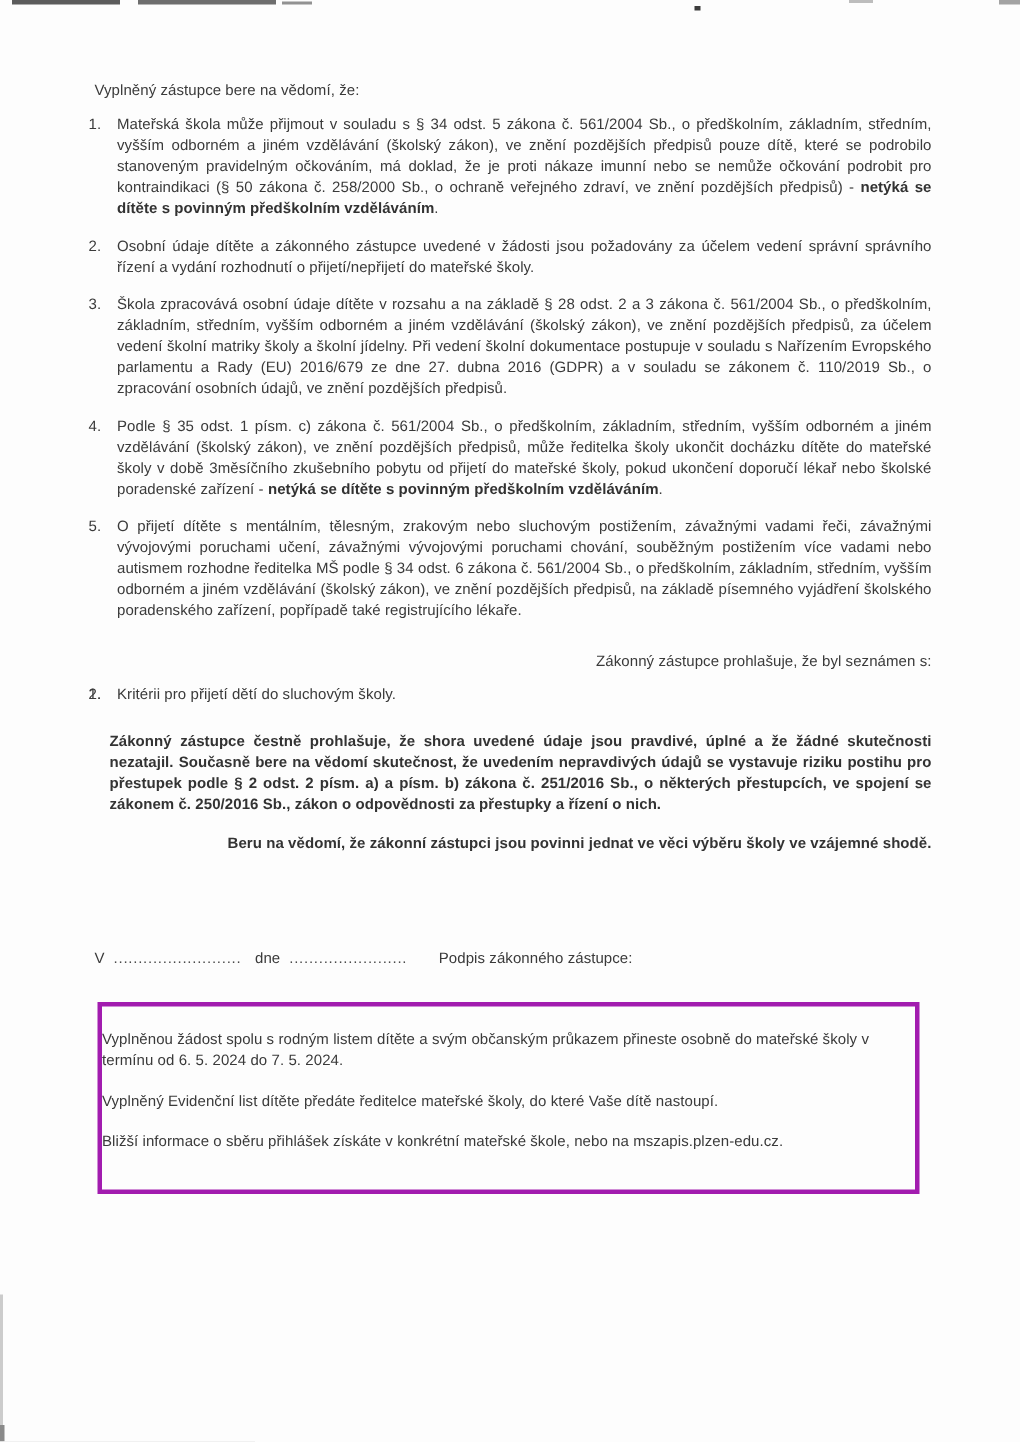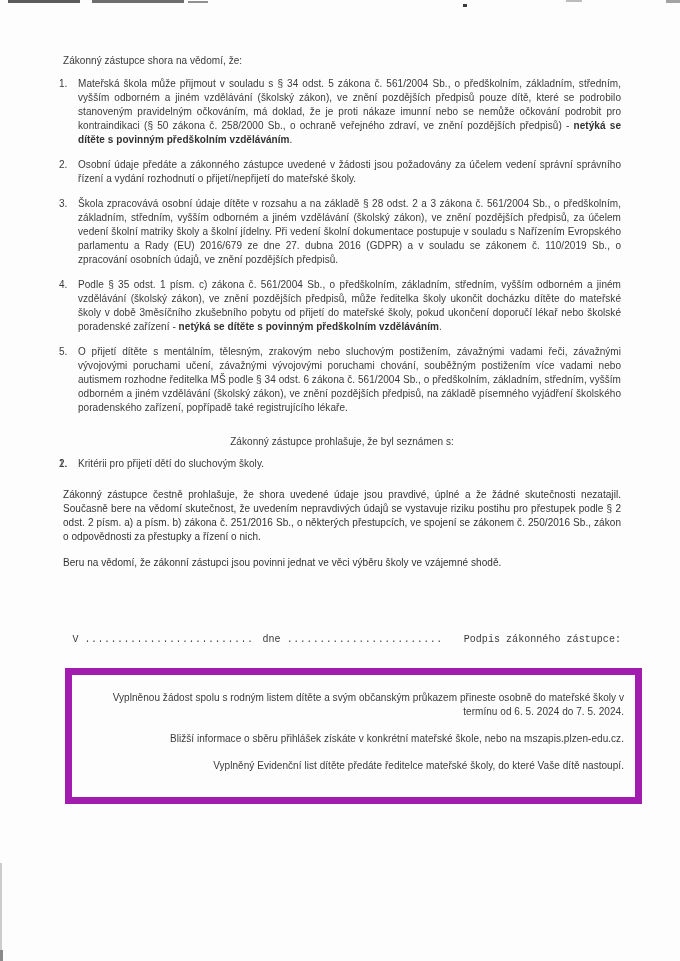--- a/index.html
+++ b/index.html
@@ -25,63 +25,63 @@
   .content{
     position:absolute;left:63px;top:54px;width:558px;
     font-size:10px;line-height:14px;text-align:justify;
     letter-spacing:0.05px;
   }
   .heading{margin:0 0 9px 0;text-align:left;}
   ol.plain{list-style:none;margin:0;padding:0;}
   ol.plain li{position:relative;padding-left:15px;margin-bottom:11px;}
   ol.plain .num{position:absolute;left:-4px;top:0;}
   .bold-seg{font-weight:700;color:#323232;}
-  .decl-heading{margin:20px 0 8px 0;text-align:center;}
+  .decl-heading{margin:20px 0 8px 0;text-align:right;}
   ol.decl li{margin-bottom:6px;text-align:left;}
-  .statement{font-weight:400;color:#333333;margin:17px 0 0 0;}
-  .statement-2{margin-top:12px;text-align:left;}
-  .sig-row{margin-top:63px;text-align:right;white-space:nowrap;font-family:Liberation Mono, monospace;}
+  .statement{font-weight:700;color:#333333;margin:17px 0 0 10px;}
+  .statement-2{margin-top:12px;text-align:right;}
+  .sig-row{margin-top:63px;text-align:left;white-space:nowrap;}
   .sig-row .v{margin-right:6px;}
   .sig-row .dots1{margin-right:9px;letter-spacing:0.5px;color:#4a4a4a;}
   .sig-row .dne{margin-right:6px;}
   .sig-row .dots2{margin-right:21px;letter-spacing:0.5px;color:#4a4a4a;}
   .info-box{
     margin-top:21px;margin-left:2px;
     width:531px;min-height:90px;
-    border:7px solid #a21caf;
-    padding:16px 11px 16px 21px;
-    text-align:right;
+    border:3px solid #a21caf;
+    padding:16px 11px 16px 0;
+    text-align:left;
   }
   .info-box p{margin:0 0 13px 0;}
   .info-box p:last-child{margin-bottom:0;}
 </style>
 </head>
 <body>
 
 <div class="page">
 
   <div class="artifact sm1"></div>
   <div class="artifact sm2"></div>
   <div class="artifact sm3"></div>
   <div class="artifact sm4"></div>
   <div class="artifact sm5"></div>
   <div class="artifact dot1"></div>
   <div class="artifact edge"></div>
   <div class="artifact edge2"></div>
 
   <div class="content">
 
-    <p class="heading">Zákonný zástupce shora na vědomí, že:</p>
+    <p class="heading">Vyplněný zástupce bere na vědomí, že:</p>
 
     <ol class="plain">
       <li>
         <span class="num">1.</span><span>Mateřská škola může přijmout v souladu s § 34 odst. 5 zákona č. 561/2004 Sb., o předškolním, základním, středním, vyšším odborném a jiném vzdělávání (školský zákon), ve znění pozdějších předpisů pouze dítě, které se podrobilo stanoveným pravidelným očkováním, má doklad, že je proti nákaze imunní nebo se nemůže očkování podrobit pro kontraindikaci (§ 50 zákona č. 258/2000 Sb., o ochraně veřejného zdraví, ve znění pozdějších předpisů) - </span><span class="bold-seg">netýká se dítěte s povinným předškolním vzděláváním</span><span>.</span>
       </li>
       <li>
-        <span class="num">2.</span><span>Osobní údaje předáte a zákonného zástupce uvedené v žádosti jsou požadovány za účelem vedení správní správního řízení a vydání rozhodnutí o přijetí/nepřijetí do mateřské školy.</span>
+        <span class="num">2.</span><span>Osobní údaje dítěte a zákonného zástupce uvedené v žádosti jsou požadovány za účelem vedení správní správního řízení a vydání rozhodnutí o přijetí/nepřijetí do mateřské školy.</span>
       </li>
       <li>
         <span class="num">3.</span><span>Škola zpracovává osobní údaje dítěte v rozsahu a na základě § 28 odst. 2 a 3 zákona č. 561/2004 Sb., o předškolním, základním, středním, vyšším odborném a jiném vzdělávání (školský zákon), ve znění pozdějších předpisů, za účelem vedení školní matriky školy a školní jídelny. Při vedení školní dokumentace postupuje v souladu s Nařízením Evropského parlamentu a Rady (EU) 2016/679 ze dne 27. dubna 2016 (GDPR) a v souladu se zákonem č. 110/2019 Sb., o zpracování osobních údajů, ve znění pozdějších předpisů.</span>
       </li>
       <li>
         <span class="num">4.</span><span>Podle § 35 odst. 1 písm. c) zákona č. 561/2004 Sb., o předškolním, základním, středním, vyšším odborném a jiném vzdělávání (školský zákon), ve znění pozdějších předpisů, může ředitelka školy ukončit docházku dítěte do mateřské školy v době 3měsíčního zkušebního pobytu od přijetí do mateřské školy, pokud ukončení doporučí lékař nebo školské poradenské zařízení - </span><span class="bold-seg">netýká se dítěte s povinným předškolním vzděláváním</span><span>.</span>
       </li>
       <li>
         <span class="num">5.</span><span>O přijetí dítěte s mentálním, tělesným, zrakovým nebo sluchovým postižením, závažnými vadami řeči, závažnými vývojovými poruchami učení, závažnými vývojovými poruchami chování, souběžným postižením více vadami nebo autismem rozhodne ředitelka MŠ podle § 34 odst. 6 zákona č. 561/2004 Sb., o předškolním, základním, středním, vyšším odborném a jiném vzdělávání (školský zákon), ve znění pozdějších předpisů, na základě písemného vyjádření školského poradenského zařízení, popřípadě také registrujícího lékaře.</span>
       </li>
@@ -101,18 +101,18 @@
     <p class="statement">Zákonný zástupce čestně prohlašuje, že shora uvedené údaje jsou pravdivé, úplné a že žádné skutečnosti nezatajil. Současně bere na vědomí skutečnost, že uvedením nepravdivých údajů se vystavuje riziku postihu pro přestupek podle § 2 odst. 2 písm. a) a písm. b) zákona č. 251/2016 Sb., o některých přestupcích, ve spojení se zákonem č. 250/2016 Sb., zákon o odpovědnosti za přestupky a řízení o nich.</p>
 
     <p class="statement statement-2">Beru na vědomí, že zákonní zástupci jsou povinni jednat ve věci výběru školy ve vzájemné shodě.</p>
 
     <div class="sig-row">
       <span class="v">V</span><span class="dots1">..........................</span><span class="dne">dne</span><span class="dots2">........................</span><span>Podpis zákonného zástupce:</span>
     </div>
 
     <div class="info-box">
       <p>Vyplněnou žádost spolu s rodným listem dítěte a svým občanským průkazem přineste osobně do mateřské školy v termínu od 6. 5. 2024 do 7. 5. 2024.</p>
+      <p>Vyplněný Evidenční list dítěte předáte ředitelce mateřské školy, do které Vaše dítě nastoupí.</p>
       <p>Bližší informace o sběru přihlášek získáte v konkrétní mateřské škole, nebo na mszapis.plzen-edu.cz.</p>
-      <p>Vyplněný Evidenční list dítěte předáte ředitelce mateřské školy, do které Vaše dítě nastoupí.</p>
     </div>
 
   </div>
 </div>
 
 </body></html>

